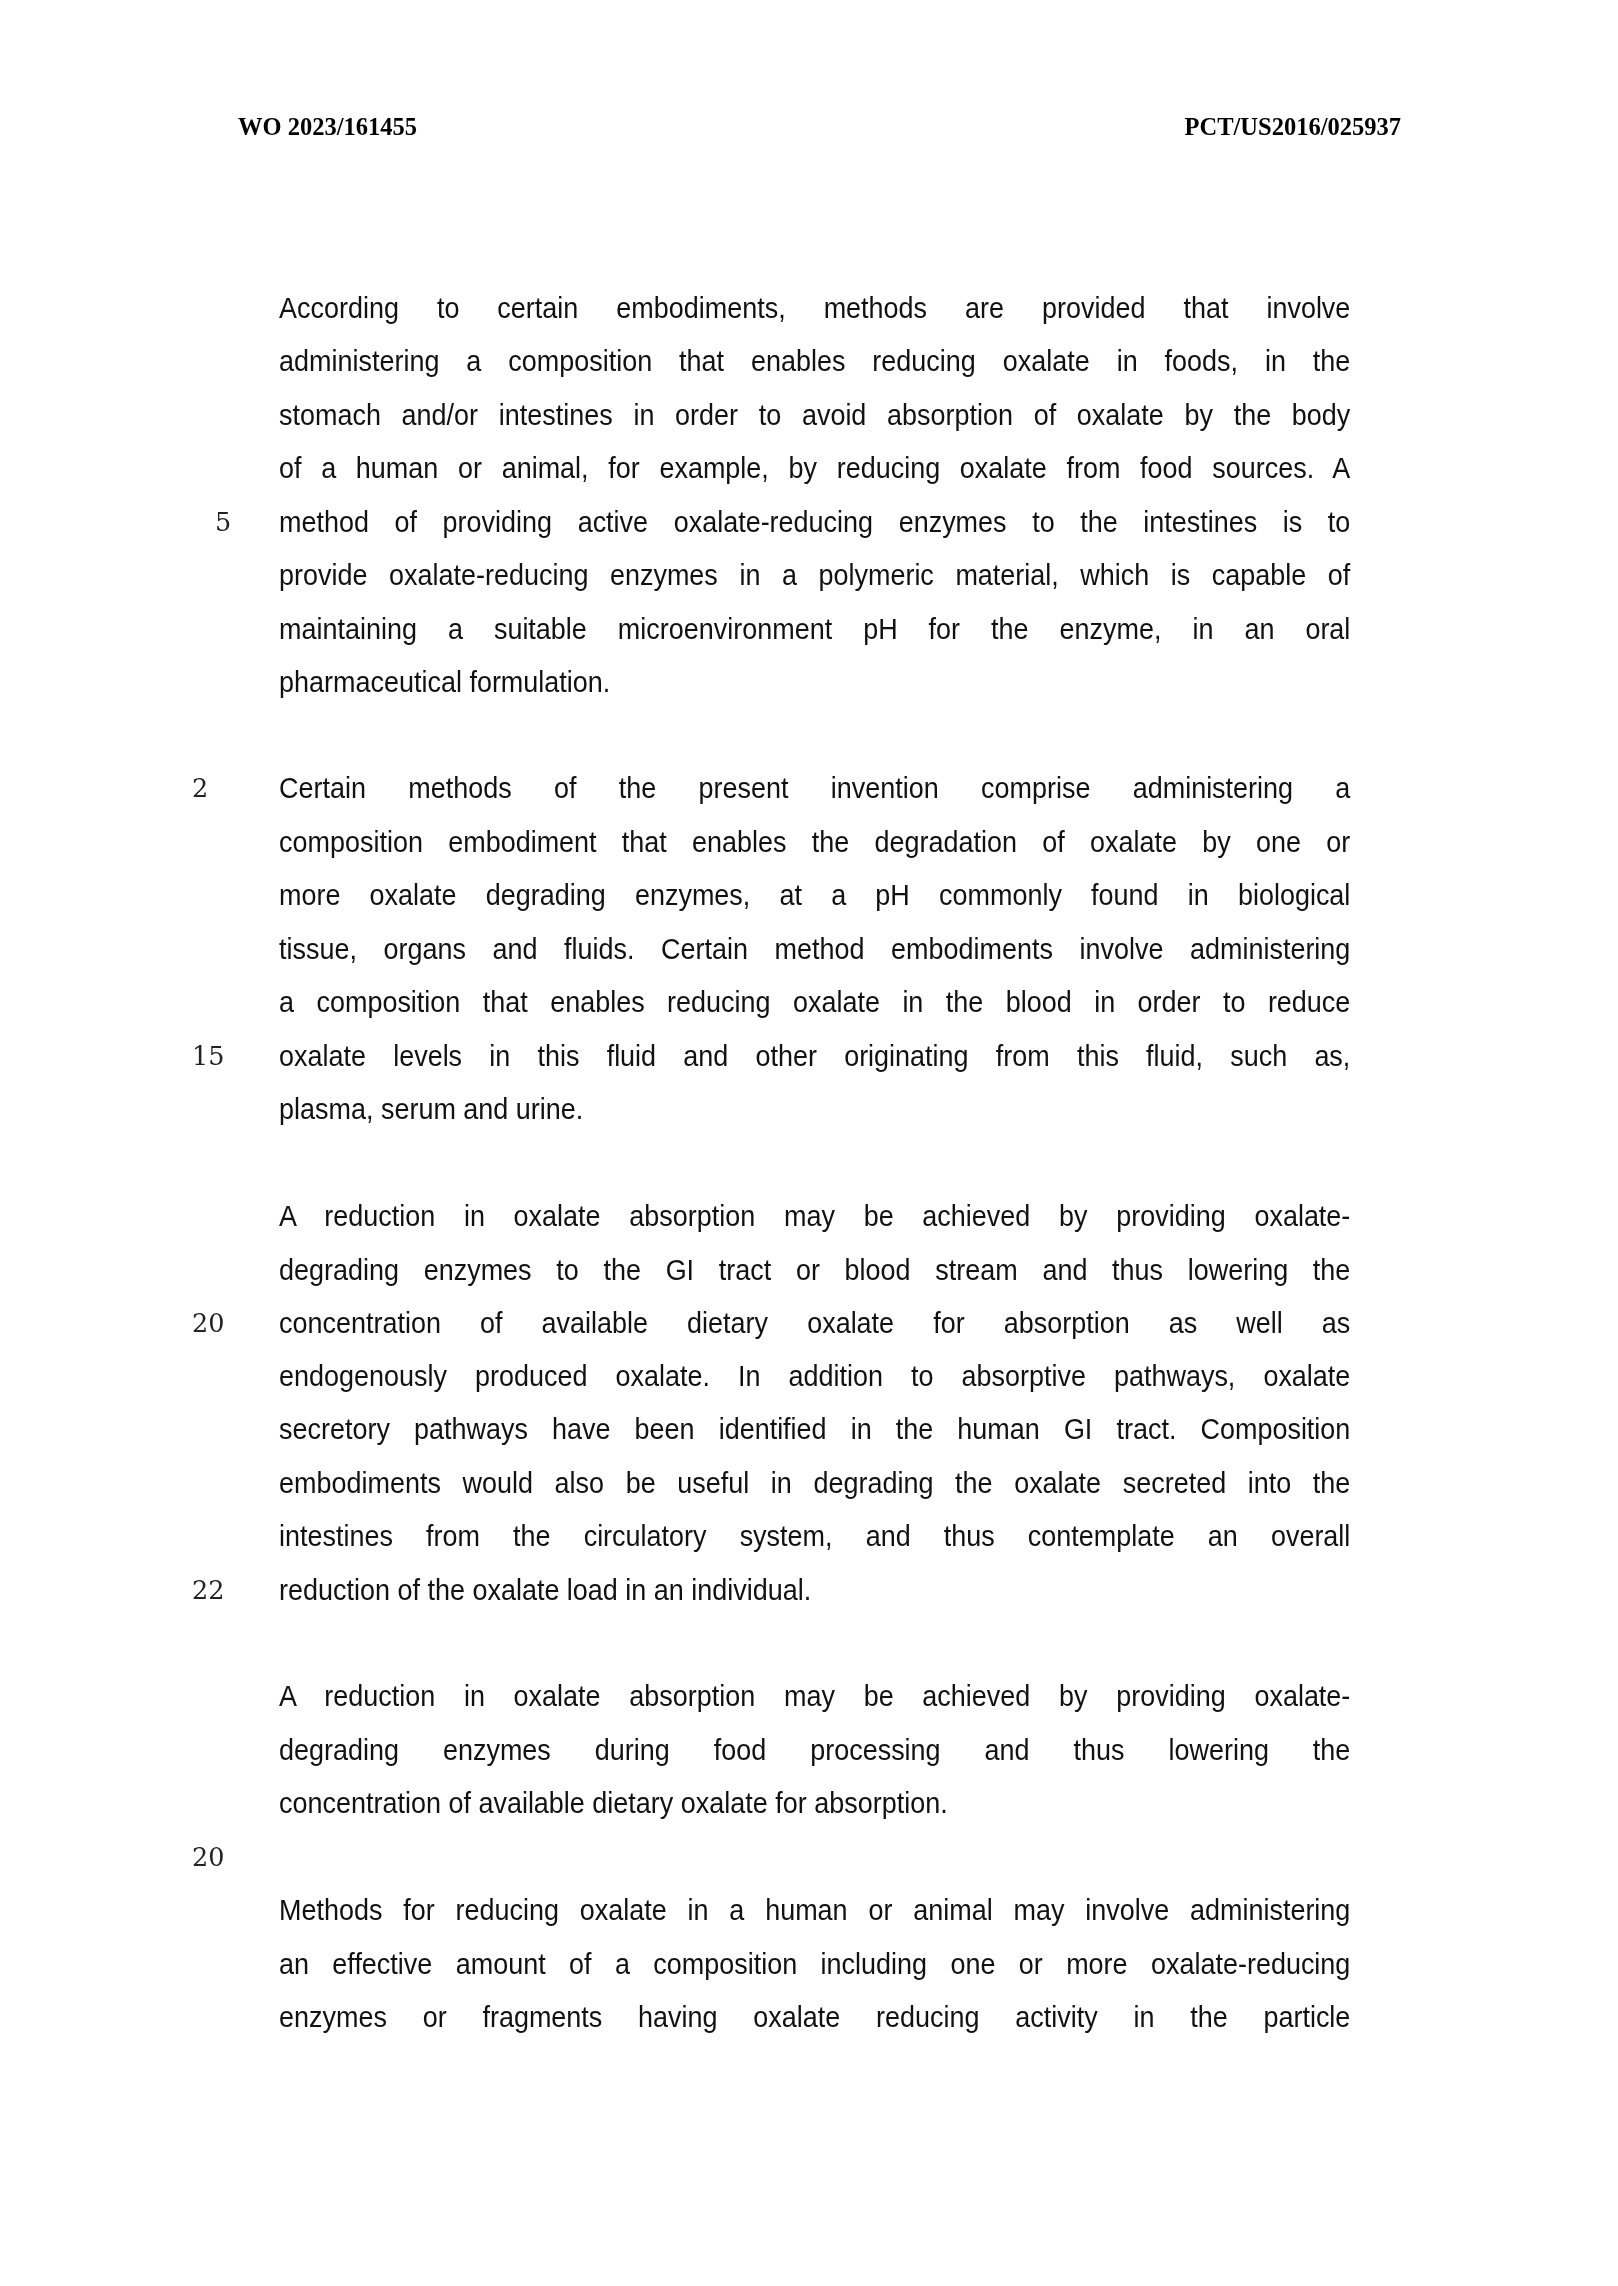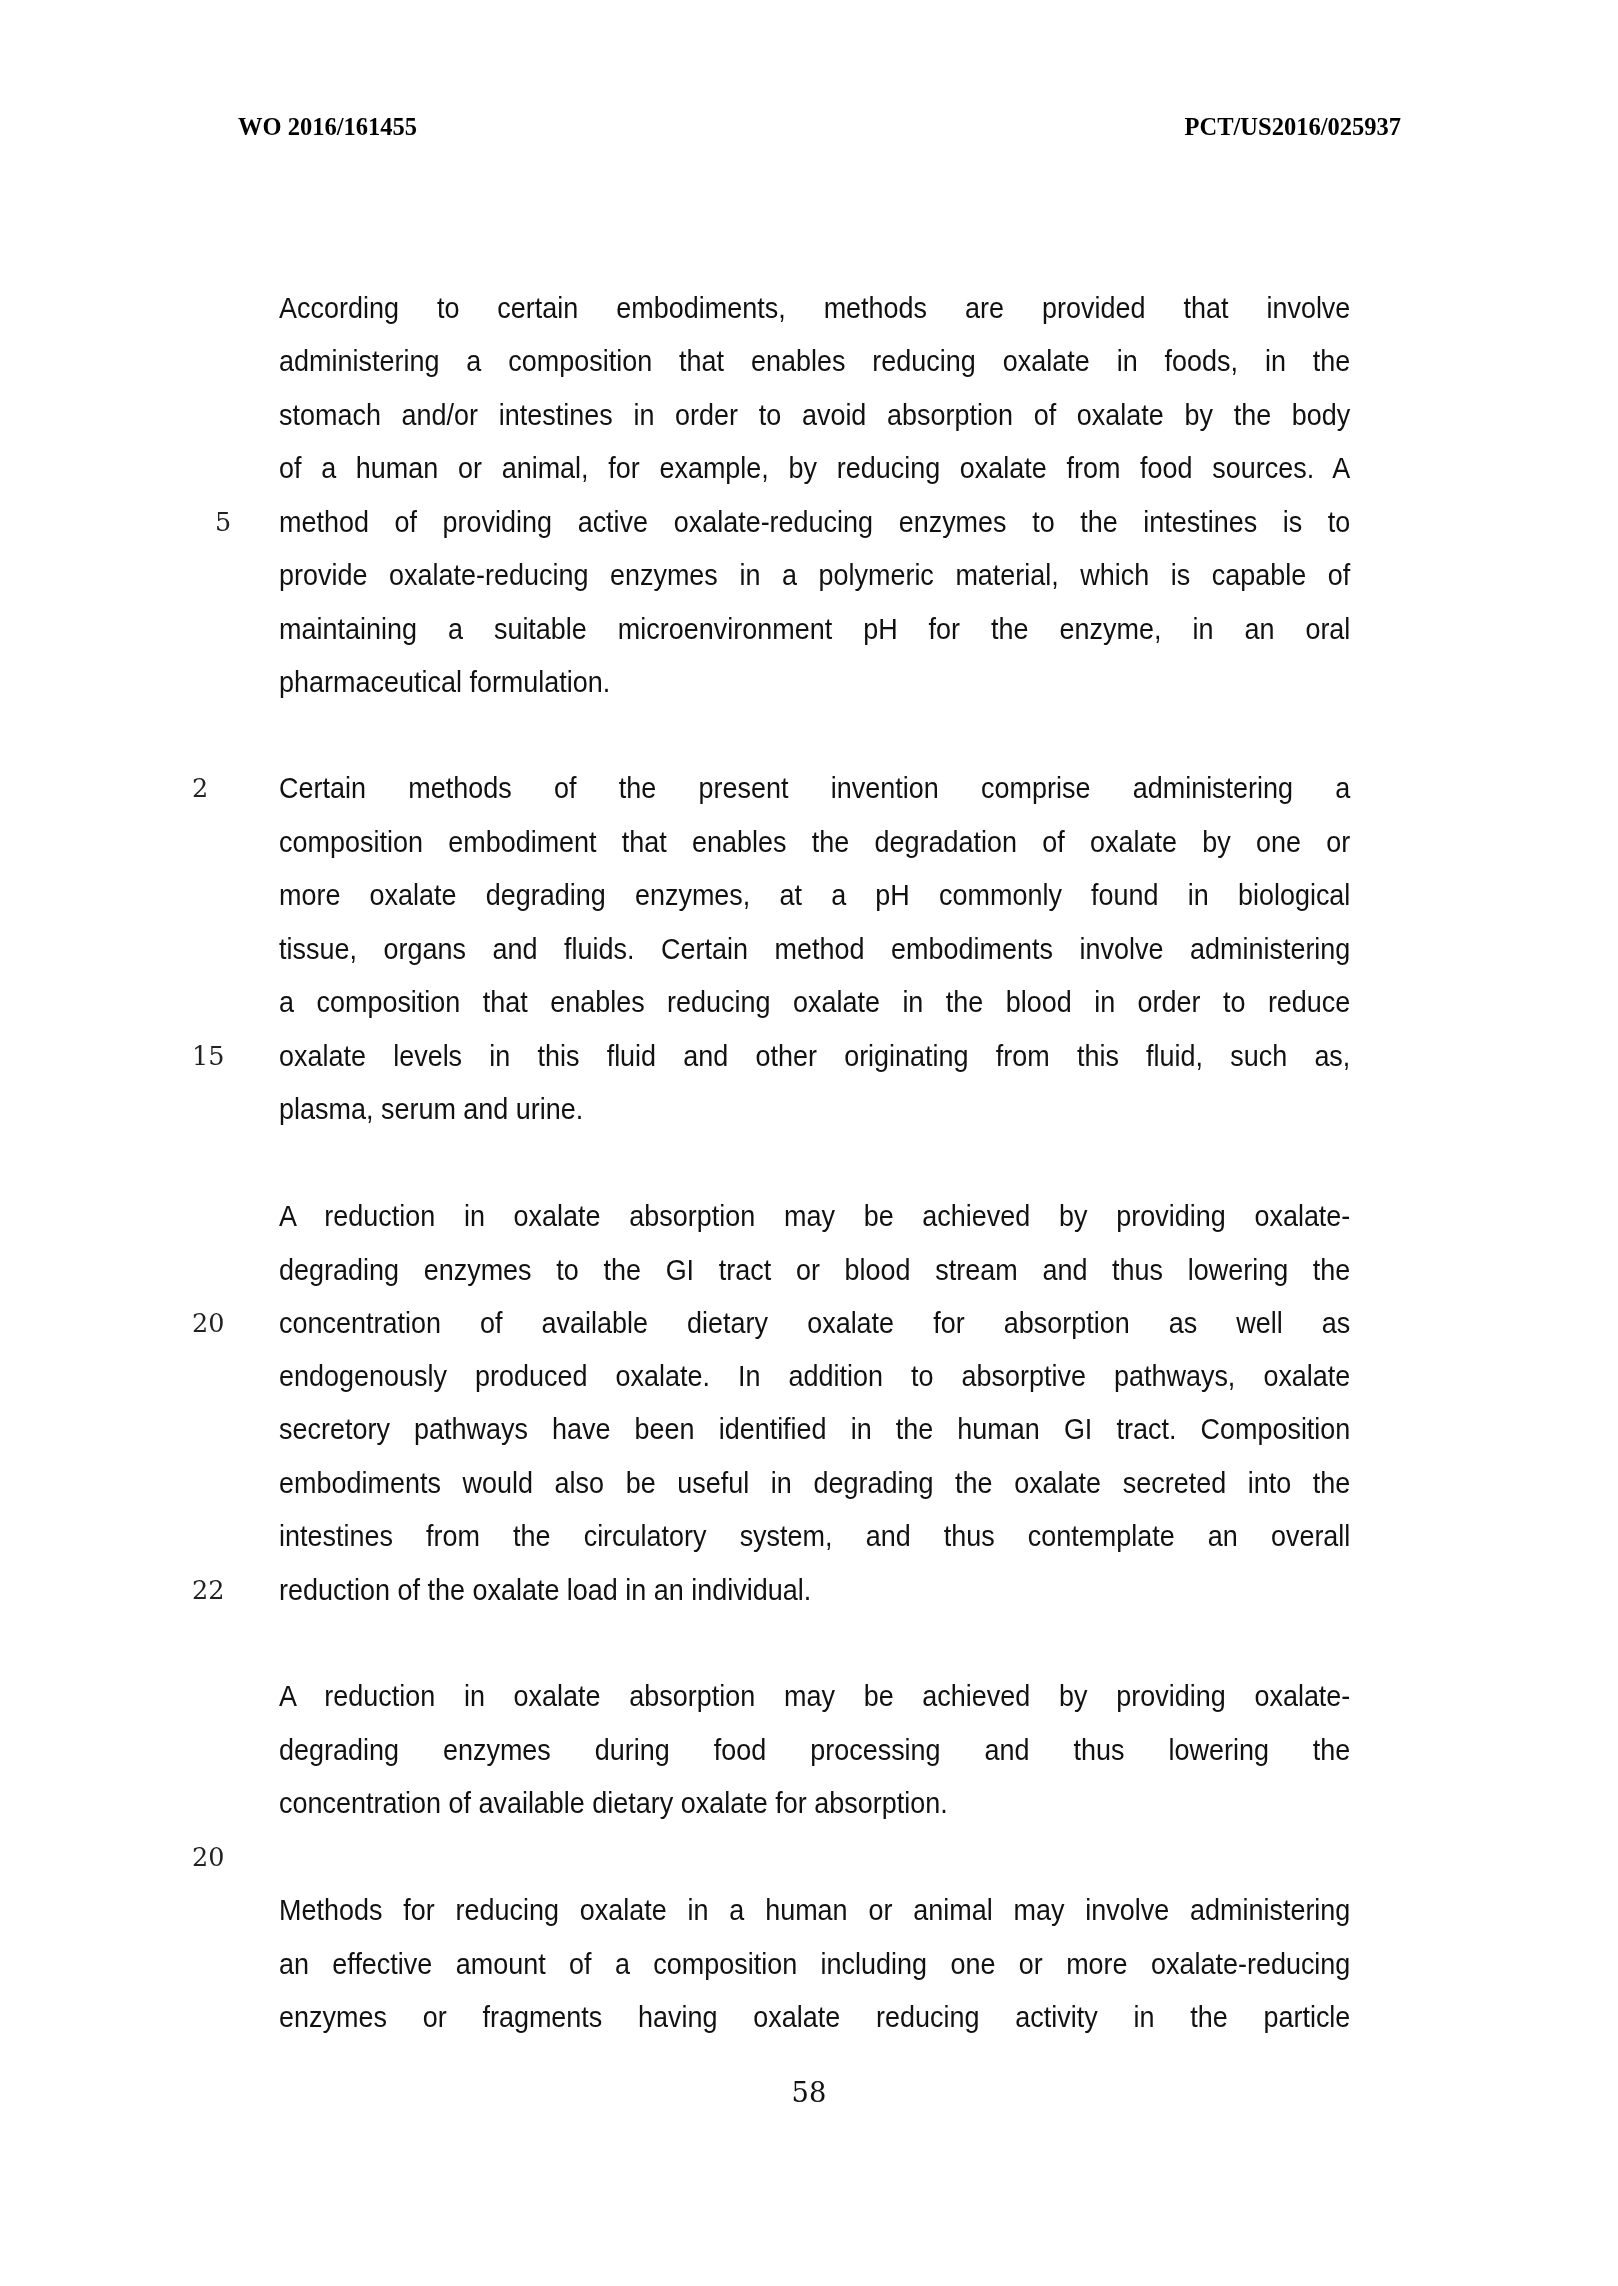--- a/index.html
+++ b/index.html
@@ -79,21 +79,21 @@
     text-align: justify;
     text-align-last: inherit;
     white-space: normal;
   }
 </style>
 </head>
 <body>
 
 <div class="page">
 
-  <div class="hdr hdr-left">WO 2016/161455</div>
+  <div class="hdr hdr-left">WO 2023/161455</div>
   <div class="hdr hdr-right">PCT/US2016/025937</div>
 
   <div>
     <div class="line" style="top:291px"><span>According to certain embodiments, methods are provided that involve</span></div>
     <div class="line" style="top:344px"><span>administering a composition that enables reducing oxalate in foods, in the</span></div>
     <div class="line" style="top:398px"><span>stomach and/or intestines in order to avoid absorption of oxalate by the body</span></div>
     <div class="line" style="top:451px"><span>of a human or animal, for example, by reducing oxalate from food sources.  A</span></div>
     <div class="line" style="top:505px"><span>method of providing active oxalate-reducing enzymes to the intestines is to</span></div>
     <div class="line" style="top:558px"><span>provide oxalate-reducing enzymes in a polymeric material, which is capable of</span></div>
     <div class="line" style="top:612px"><span>maintaining a suitable microenvironment pH for the enzyme, in an oral</span></div>
@@ -133,15 +133,14 @@
     <div class="line" style="top:2000px"><span>enzymes or fragments having oxalate reducing activity in the particle</span></div>
   </div>
 
   <div class="lnum" style="top:505px; left:215px">5</div>
   <div class="lnum" style="top:771px">2</div>
   <div class="lnum" style="top:1039px">15</div>
   <div class="lnum" style="top:1306px">20</div>
   <div class="lnum" style="top:1573px">22</div>
   <div class="lnum" style="top:1840px">20</div>
 
-  <div class="pagenum">58</div>
 </div>
 
 
 </body></html>

